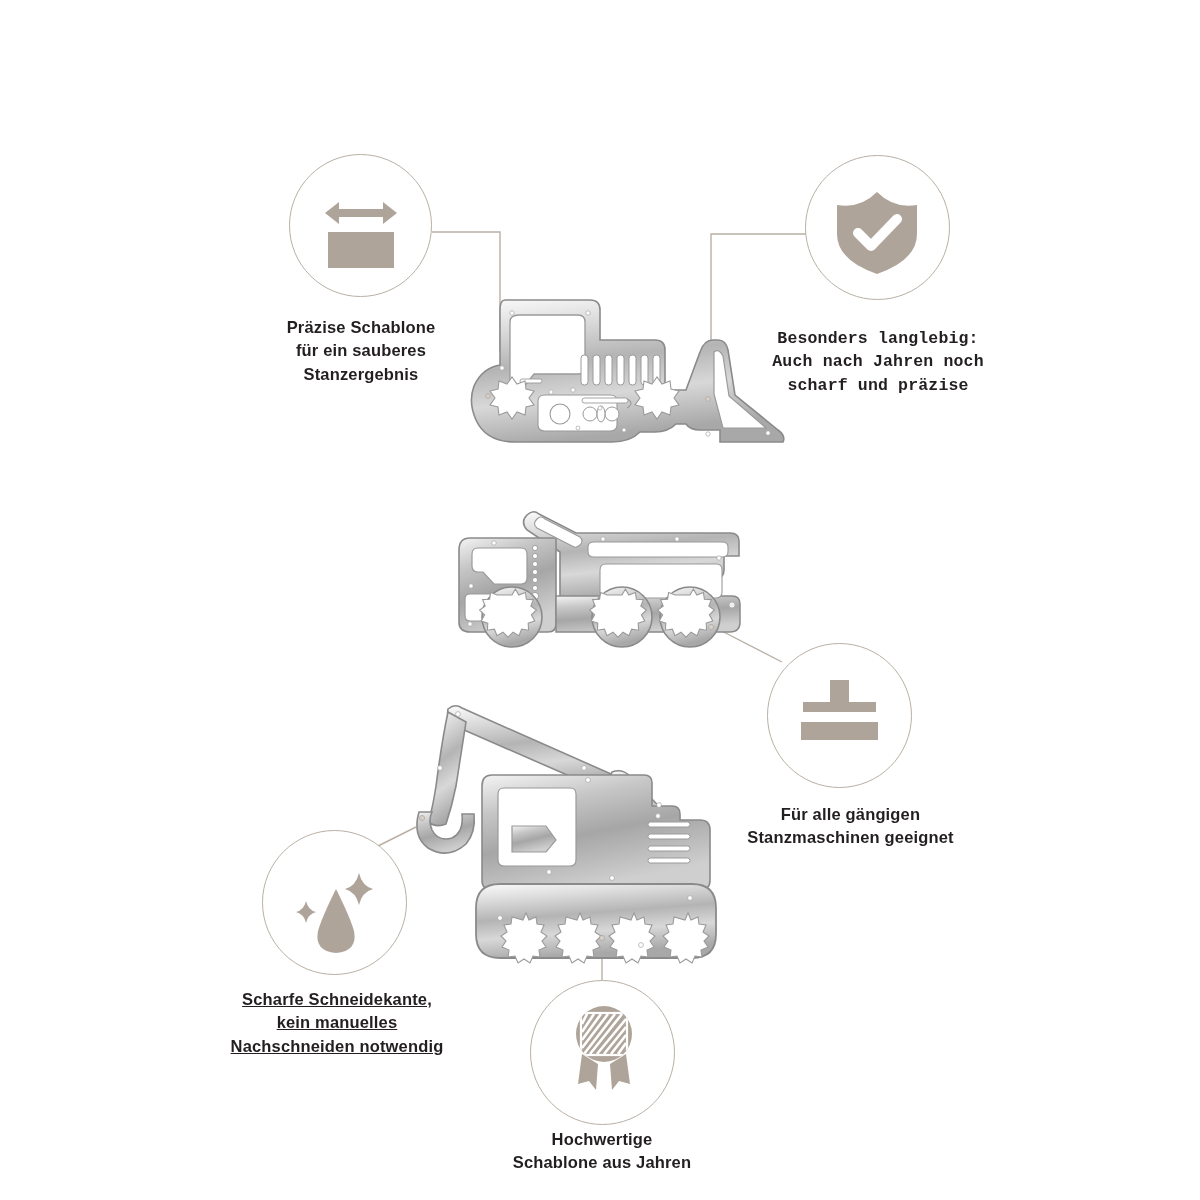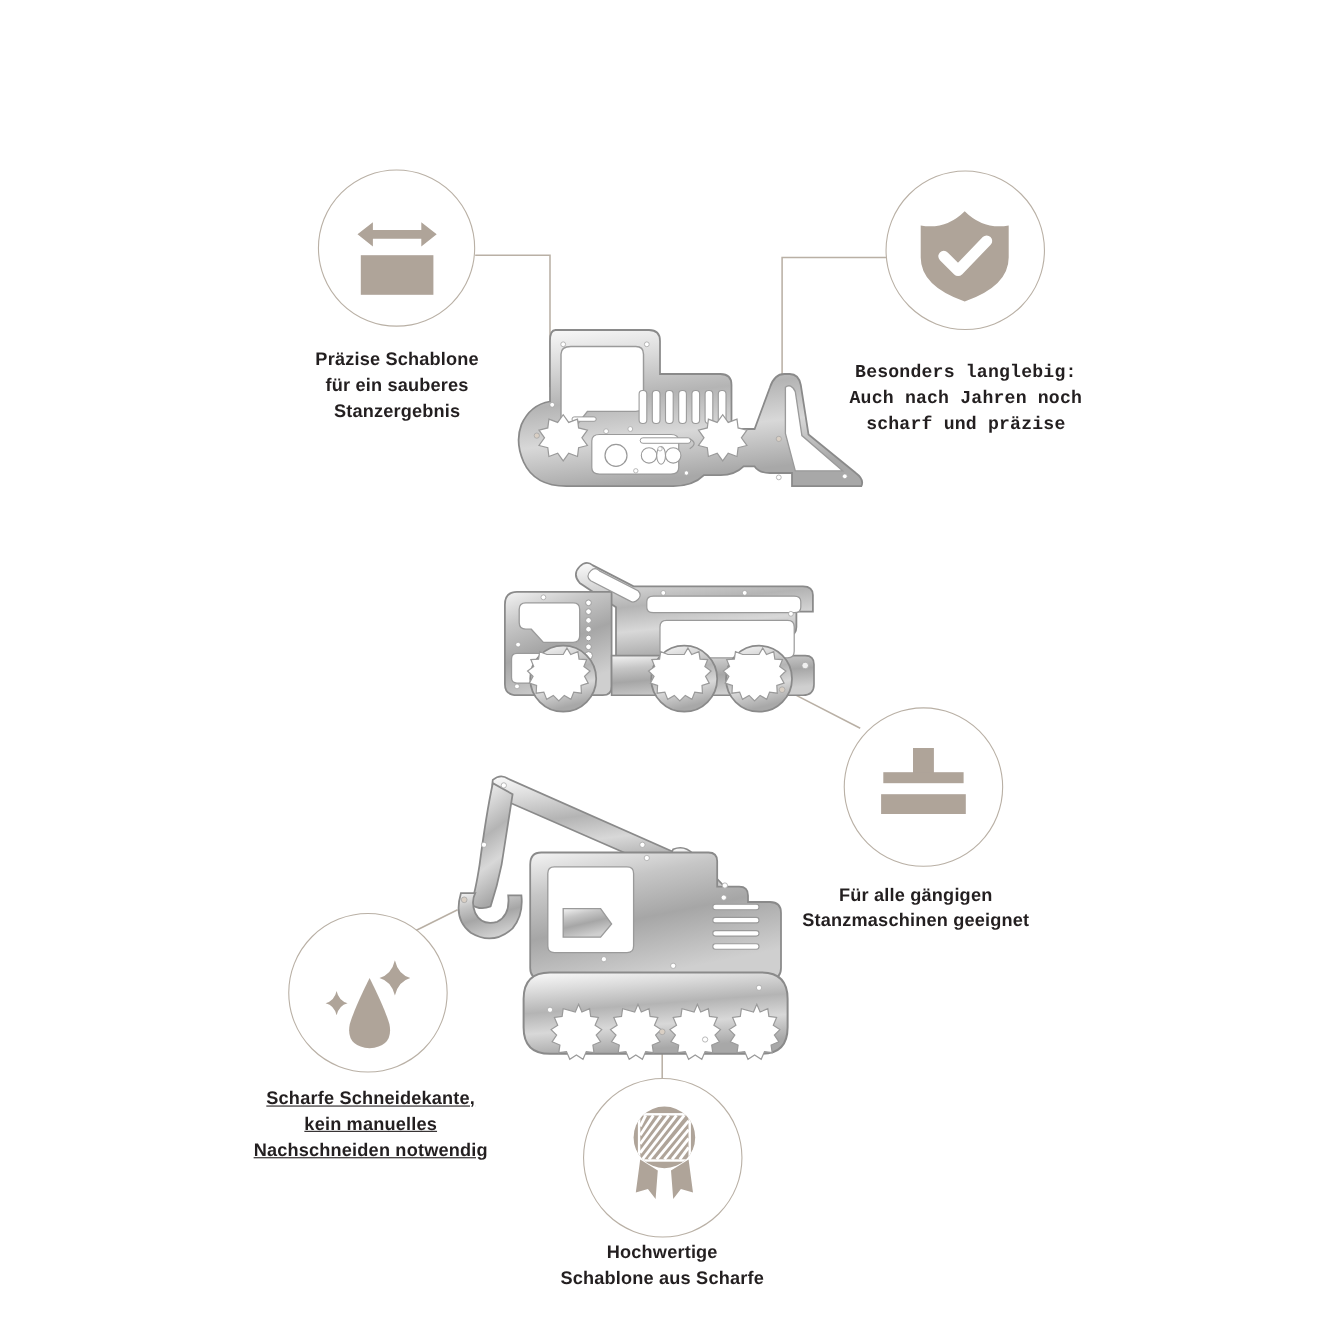--- a/index.html
+++ b/index.html
@@ -316,21 +316,21 @@
 
     <div class="feature">
       <div class="feature-circle" style="left:767px; top:643px; width:145px; height:145px;"></div>
       <svg class="feature-icon" style="left:797px; top:678px;" width="88" height="75" viewBox="0 0 88 75">
         <g fill="#afa499">
           <rect x="33" y="2" width="19" height="28"></rect>
           <rect x="6" y="24" width="73" height="10"></rect>
           <rect x="4" y="44" width="77" height="18"></rect>
         </g>
       </svg>
-      <div class="feature-caption" style="left:710px; top:803px; width:245px;">Für alle gängigen
+      <div class="feature-caption" style="left:728px; top:803px; width:245px;">Für alle gängigen
 Stanzmaschinen geeignet</div>
     </div>
 
     <div class="feature">
       <div class="feature-circle" style="left:262px; top:830px; width:145px; height:145px;"></div>
       <svg class="feature-icon" style="left:288px; top:855px;" width="100" height="100" viewBox="0 0 100 100">
         <g fill="#afa499">
           <path d="M48,34 Q62,62 66,76 Q70,96 48,98 Q26,96 30,76 Q34,62 48,34 Z"></path>
           <path d="M71,18 Q74,31 85,34 Q74,37 71,50 Q68,37 57,34 Q68,31 71,18 Z"></path>
           <path d="M18,46 Q20,55 28,57 Q20,59 18,68 Q16,59 8,57 Q16,55 18,46 Z"></path>
@@ -362,17 +362,17 @@
           <path d="M29,52 L58,17"></path>
             <path d="M36,52 L58,25"></path>
             <path d="M43,52 L58,33"></path>
           <path d="M50,52 L58,41"></path>
         </g>
         <g clip-path="url(#medalClip)" fill="none" stroke="#ffffff" stroke-width="2.2">
           <rect x="13" y="11" width="46" height="42"></rect>
         </g>
       </svg>
       <div class="feature-caption" style="left:482px; top:1128px; width:240px;">Hochwertige
-Schablone aus Scharfe</div>
+Schablone aus Jahren</div>
     </div>
 
   </div>
 </div>
 
 </body></html>

